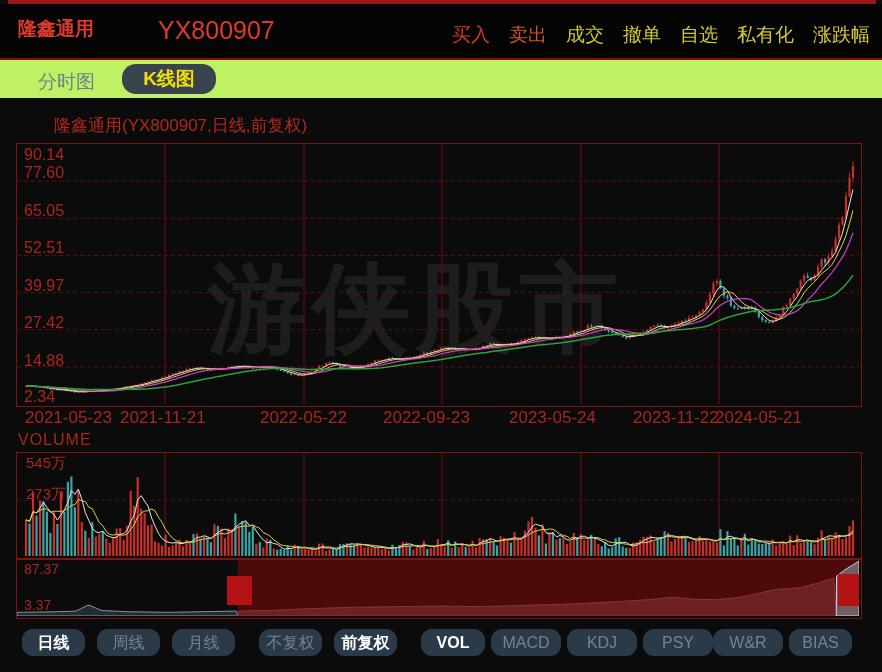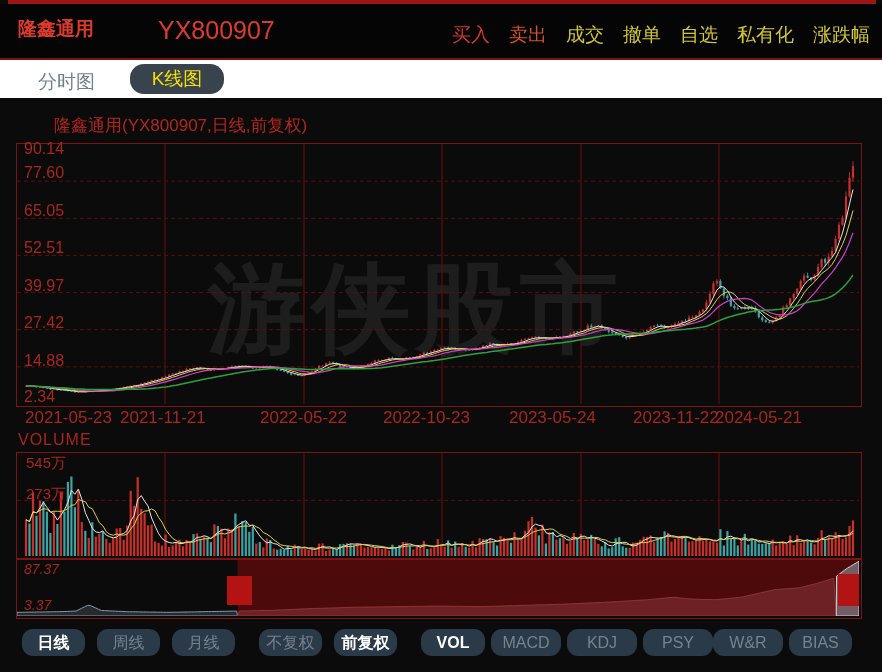--- a/index.html
+++ b/index.html
@@ -8,37 +8,37 @@
   .top-strip{position:absolute;left:8px;top:0;width:868px;height:4px;background:#9d1414;}
   
   .header{position:absolute;left:0;top:4px;width:882px;height:54px;background:#050505;}
   .stock-name{position:absolute;left:18px;top:12px;font-size:19px;font-weight:bold;color:#dd3b2d;}
   .stock-code{position:absolute;left:158px;top:12px;font-size:25px;color:#dd3b2d;}
   .menu{position:absolute;right:12px;top:18px;display:flex;gap:19px;font-size:19px;}
   .menu span{cursor:pointer;white-space:nowrap;}
   .m-red{color:#d23a2c;} .m-orange{color:#d1512c;} .m-yellow{color:#d2c736;}
   .divider{position:absolute;left:0;top:58px;width:882px;height:2px;background:#7c1212;}
   
-  .tabbar{position:absolute;left:0;top:60px;width:882px;height:38px;background:#ffffff;}
+  .tabbar{position:absolute;left:0;top:60px;width:882px;height:38px;background:#bef264;}
   .tab-time{position:absolute;left:38px;top:9px;font-size:19px;color:#72808c;cursor:pointer;}
-  .tab-kline{position:absolute;left:130px;top:4px;width:94px;height:30px;background:#39434e;
-             border-radius:14px;color:#f2df05;font-weight:normal;font-size:19px;text-align:center;
+  .tab-kline{position:absolute;left:122px;top:4px;width:94px;height:30px;background:#39434e;
+             border-radius:14px;color:#f2df05;font-weight:bold;font-size:19px;text-align:center;
              line-height:30px;cursor:pointer;}
   
   .chart-title{position:absolute;left:18px;top:114px;font-size:17px;color:#b1271e;padding-left:36px;}
   .panel{position:absolute;border:1px solid #7d1414;background:transparent;}
   .price-panel{left:16px;top:143px;width:844px;height:262px;}
   .vol-panel{left:16px;top:452px;width:844px;height:105px;}
   .nav-panel{left:16px;top:559px;width:844px;height:58px;}
   .ylab{position:absolute;font-size:16px;color:#a8261d;left:24px;}
   .xlabs{position:absolute;top:408px;left:0;width:882px;height:22px;font-size:17px;color:#a8261d;}
   .xlabs span{position:absolute;top:0;white-space:nowrap;}
   .vol-title{position:absolute;left:18px;top:431px;font-size:16px;color:#a8261d;letter-spacing:1px;}
   .vtick{position:absolute;font-size:15px;color:#a8261d;left:26px;}
-  .ntick{position:absolute;font-size:14px;color:#a8261d;left:24px;font-style:italic;}
+  .ntick{position:absolute;font-size:14px;color:#a8261d;left:24px;}
   .watermark{position:absolute;left:208px;top:244px;font-size:98px;font-weight:bold;
              color:#9a9a9a;opacity:0.13;letter-spacing:6px;white-space:nowrap;pointer-events:none;}
   
   .toolbar{position:absolute;left:22px;top:629px;display:flex;}
   .btn{height:27px;background:#2b3a49;border-radius:11px;color:#77828e;font-size:16px;
        text-align:center;line-height:27px;cursor:pointer;white-space:nowrap;}
   .btn.active{color:#ffffff;font-weight:bold;}
   svg{display:block;}
 </style>
 </head>
@@ -559,34 +559,34 @@
         <line x1="832.5" y1="28.3" x2="832.5" y2="53.5" stroke="#c8302a" stroke-width="0.9"></line>
         <rect x="831.4" y="33.7" width="2.2" height="18.7" fill="#c8302a"></rect>
         <line x1="836.0" y1="17.2" x2="836.0" y2="37.7" stroke="#c8302a" stroke-width="0.9"></line>
         <rect x="834.9" y="22.2" width="2.2" height="11.5" fill="#c8302a"></rect>
         <polyline points="9.0,241.9 12.5,242.1 16.0,242.1 19.5,242.4 23.0,242.6 26.4,243.0 29.9,243.6 33.4,244.1 36.9,244.6 40.4,245.3 43.9,245.7 47.4,245.9 50.9,246.4 54.4,246.6 57.9,247.2 61.3,247.7 64.8,247.8 68.3,247.9 71.8,247.6 75.3,247.4 78.8,247.2 82.3,246.9 85.8,246.7 89.3,246.3 92.7,245.9 96.2,245.5 99.7,244.9 103.2,244.5 106.7,244.0 110.2,243.3 113.7,242.7 117.2,242.0 120.7,241.5 124.2,240.8 127.6,240.0 131.1,239.1 134.6,238.0 138.1,237.0 141.6,236.2 145.1,235.1 148.6,234.2 152.1,232.9 155.6,231.5 159.0,230.4 162.5,229.1 166.0,228.2 169.5,227.1 173.0,225.9 176.5,225.2 180.0,224.3 183.5,224.2 187.0,224.2 190.5,224.5 193.9,225.2 197.4,225.3 200.9,225.4 204.4,225.1 207.9,224.6 211.4,224.2 214.9,223.5 218.4,223.2 221.9,222.6 225.3,222.3 228.8,222.3 232.3,222.4 235.8,223.1 239.3,223.3 242.8,223.7 246.3,223.4 249.8,222.9 253.3,223.0 256.8,223.0 260.2,223.9 263.7,225.0 267.2,225.9 270.7,227.3 274.2,228.5 277.7,229.5 281.2,230.5 284.7,231.1 288.2,230.8 291.6,230.2 295.1,229.1 298.6,227.5 302.1,225.5 305.6,223.9 309.1,221.9 312.6,220.3 316.1,219.6 319.6,219.4 323.1,220.2 326.5,221.4 330.0,222.3 333.5,223.1 337.0,223.7 340.5,223.6 344.0,223.4 347.5,222.8 351.0,221.6 354.5,220.7 357.9,219.4 361.4,218.0 364.9,217.0 368.4,216.1 371.9,215.4 375.4,214.9 378.9,214.8 382.4,214.7 385.9,215.0 389.4,214.8 392.8,214.6 396.3,213.9 399.8,213.2 403.3,212.5 406.8,211.1 410.3,210.3 413.8,209.1 417.3,208.0 420.8,207.3 424.2,205.8 427.7,204.8 431.2,204.6 434.7,204.1 438.2,204.5 441.7,205.0 445.2,204.9 448.7,205.5 452.2,205.6 455.6,205.5 459.1,205.4 462.6,204.7 466.1,203.6 469.6,202.8 473.1,201.5 476.6,200.6 480.1,200.7 483.6,200.5 487.1,200.8 490.5,200.7 494.0,200.2 497.5,199.9 501.0,199.4 504.5,198.5 508.0,197.3 511.5,195.8 515.0,194.8 518.5,194.0 521.9,193.9 525.4,193.7 528.9,193.8 532.4,194.1 535.9,194.1 539.4,193.9 542.9,193.5 546.4,193.2 549.9,192.6 553.4,191.8 556.8,190.5 560.3,189.2 563.8,187.9 567.3,186.9 570.8,185.5 574.3,184.4 577.8,183.3 581.3,182.2 584.8,182.7 588.2,183.4 591.7,184.7 595.2,186.6 598.7,188.3 602.2,189.6 605.7,190.8 609.2,192.2 612.7,192.6 616.2,192.5 619.7,191.8 623.1,190.6 626.6,189.6 630.1,188.3 633.6,186.5 637.1,184.6 640.6,183.0 644.1,182.0 647.6,182.3 651.1,182.7 654.5,182.6 658.0,182.0 661.5,180.7 665.0,179.1 668.5,178.1 672.0,176.5 675.5,175.1 679.0,173.7 682.5,171.5 686.0,169.4 689.4,165.7 692.9,160.4 696.4,153.3 699.9,146.1 703.4,142.6 706.9,143.1 710.4,146.7 713.9,153.0 717.4,158.0 720.8,161.3 724.3,163.7 727.8,164.1 731.3,164.0 734.8,163.8 738.3,164.8 741.8,167.2 745.3,170.3 748.8,173.7 752.3,176.5 755.7,177.3 759.2,176.6 762.7,175.0 766.2,171.1 769.7,167.3 773.2,162.5 776.7,157.2 780.2,152.6 783.7,146.4 787.1,140.8 790.6,136.7 794.1,134.5 797.6,133.1 801.1,130.9 804.6,126.2 808.1,122.0 811.6,117.3 815.1,113.3 818.6,108.3 822.0,98.8 825.5,89.1 829.0,75.4 832.5,60.1 836.0,45.4" fill="none" stroke="#e6e6e6" stroke-width="1"></polyline>
         <polyline points="9.0,241.9 12.5,242.1 16.0,242.1 19.5,242.4 23.0,242.5 26.4,242.7 29.9,242.9 33.4,243.4 36.9,243.8 40.4,244.4 43.9,244.8 47.4,245.3 50.9,245.7 54.4,246.2 57.9,246.6 61.3,247.0 64.8,247.2 68.3,247.4 71.8,247.5 75.3,247.6 78.8,247.5 82.3,247.3 85.8,247.0 89.3,246.7 92.7,246.4 96.2,246.1 99.7,245.6 103.2,245.2 106.7,244.7 110.2,244.1 113.7,243.6 117.2,243.0 120.7,242.4 124.2,241.7 127.6,241.0 131.1,240.2 134.6,239.3 138.1,238.5 141.6,237.6 145.1,236.6 148.6,235.6 152.1,234.5 155.6,233.3 159.0,232.3 162.5,231.1 166.0,229.9 169.5,228.7 173.0,227.5 176.5,226.7 180.0,225.8 183.5,225.2 187.0,224.7 190.5,224.6 193.9,224.8 197.4,224.8 200.9,224.9 204.4,225.0 207.9,225.0 211.4,224.8 214.9,224.3 218.4,223.8 221.9,223.4 225.3,223.0 228.8,222.7 232.3,222.6 235.8,222.8 239.3,222.9 242.8,223.0 246.3,223.1 249.8,223.1 253.3,223.3 256.8,223.3 260.2,223.5 263.7,224.0 267.2,224.6 270.7,225.6 274.2,226.8 277.7,227.7 281.2,228.9 284.7,229.7 288.2,230.1 291.6,230.2 295.1,229.9 298.6,229.1 302.1,227.8 305.6,226.4 309.1,224.7 312.6,223.1 316.1,221.8 319.6,220.8 323.1,220.5 326.5,220.7 330.0,220.9 333.5,221.5 337.0,222.5 340.5,223.0 344.0,223.1 347.5,223.0 351.0,222.6 354.5,222.1 357.9,221.0 361.4,219.8 364.9,218.8 368.4,217.9 371.9,216.8 375.4,216.0 378.9,215.4 382.4,215.2 385.9,215.1 389.4,214.7 392.8,214.5 396.3,214.4 399.8,214.1 403.3,213.4 406.8,212.4 410.3,211.7 413.8,210.9 417.3,209.7 420.8,208.6 424.2,207.4 427.7,206.5 431.2,205.9 434.7,205.1 438.2,204.8 441.7,204.7 445.2,204.6 448.7,204.9 452.2,205.3 455.6,205.3 459.1,205.3 462.6,205.0 466.1,204.5 469.6,204.0 473.1,203.0 476.6,202.2 480.1,201.7 483.6,201.3 487.1,200.8 490.5,200.5 494.0,200.3 497.5,200.4 501.0,200.1 504.5,199.3 508.0,198.4 511.5,197.6 515.0,196.7 518.5,195.7 521.9,194.9 525.4,194.3 528.9,194.1 532.4,193.9 535.9,193.9 539.4,193.8 542.9,193.8 546.4,193.5 549.9,193.3 553.4,192.7 556.8,191.7 560.3,190.7 563.8,189.9 567.3,188.9 570.8,187.3 574.3,186.1 577.8,185.0 581.3,184.2 584.8,183.6 588.2,183.5 591.7,183.7 595.2,184.8 598.7,185.8 602.2,187.1 605.7,188.7 609.2,190.2 612.7,191.1 616.2,191.5 619.7,191.7 623.1,191.5 626.6,191.1 630.1,190.1 633.6,188.5 637.1,186.9 640.6,185.6 644.1,184.4 647.6,183.7 651.1,183.0 654.5,182.3 658.0,181.9 661.5,181.5 665.0,180.8 668.5,180.1 672.0,178.6 675.5,177.2 679.0,175.7 682.5,174.0 686.0,172.1 689.4,169.5 692.9,165.7 696.4,160.8 699.9,155.6 703.4,151.7 706.9,149.4 710.4,147.8 713.9,148.3 717.4,150.3 720.8,154.0 724.3,157.8 727.8,160.6 731.3,162.3 734.8,163.8 738.3,164.6 741.8,165.9 745.3,167.4 748.8,169.5 752.3,171.7 755.7,173.5 759.2,174.8 762.7,175.3 766.2,173.9 769.7,171.8 773.2,168.4 776.7,164.3 780.2,159.7 783.7,154.5 787.1,148.8 790.6,144.6 794.1,141.0 797.6,137.7 801.1,133.8 804.6,129.6 808.1,127.0 811.6,124.3 815.1,120.4 818.6,114.6 822.0,107.4 825.5,100.4 829.0,91.4 832.5,79.3 836.0,66.4" fill="none" stroke="#ddd24a" stroke-width="1"></polyline>
         <polyline points="9.0,241.9 12.5,242.1 16.0,242.1 19.5,242.4 23.0,242.5 26.4,242.7 29.9,242.9 33.4,243.2 36.9,243.4 40.4,243.7 43.9,243.9 47.4,244.1 50.9,244.5 54.4,244.9 57.9,245.5 61.3,245.9 64.8,246.3 68.3,246.6 71.8,246.8 75.3,247.0 78.8,247.1 82.3,247.1 85.8,247.2 89.3,247.1 92.7,247.0 96.2,246.8 99.7,246.4 103.2,246.1 106.7,245.7 110.2,245.2 113.7,244.8 117.2,244.3 120.7,243.8 124.2,243.2 127.6,242.5 131.1,241.9 134.6,241.1 138.1,240.4 141.6,239.6 145.1,238.7 148.6,237.9 152.1,236.9 155.6,235.9 159.0,234.9 162.5,233.7 166.0,232.7 169.5,231.6 173.0,230.5 176.5,229.5 180.0,228.5 183.5,227.6 187.0,226.8 190.5,226.3 193.9,225.9 197.4,225.5 200.9,225.2 204.4,224.9 207.9,224.7 211.4,224.6 214.9,224.4 218.4,224.3 221.9,224.1 225.3,223.9 228.8,223.8 232.3,223.6 235.8,223.4 239.3,223.3 242.8,223.2 246.3,223.0 249.8,222.8 253.3,222.9 256.8,223.0 260.2,223.2 263.7,223.6 267.2,224.1 270.7,224.7 274.2,225.3 277.7,225.8 281.2,226.5 284.7,227.1 288.2,227.7 291.6,228.2 295.1,228.5 298.6,228.6 302.1,228.3 305.6,227.9 309.1,227.2 312.6,226.3 316.1,225.3 319.6,224.5 323.1,223.7 326.5,223.1 330.0,222.5 333.5,222.1 337.0,221.9 340.5,221.8 344.0,221.8 347.5,221.8 351.0,221.8 354.5,221.9 357.9,221.7 361.4,221.3 364.9,220.8 368.4,220.1 371.9,219.4 375.4,218.6 378.9,217.8 382.4,217.2 385.9,216.6 389.4,215.9 392.8,215.4 396.3,214.9 399.8,214.6 403.3,214.1 406.8,213.5 410.3,213.0 413.8,212.5 417.3,211.8 420.8,211.0 424.2,210.0 427.7,209.0 431.2,208.4 434.7,207.5 438.2,206.9 441.7,206.3 445.2,205.8 448.7,205.6 452.2,205.3 455.6,205.1 459.1,204.9 462.6,204.8 466.1,204.6 469.6,204.4 473.1,203.9 476.6,203.6 480.1,203.3 483.6,202.9 487.1,202.5 490.5,202.0 494.0,201.5 497.5,201.1 501.0,200.6 504.5,199.9 508.0,199.4 511.5,198.8 515.0,198.3 518.5,197.7 521.9,197.1 525.4,196.5 528.9,196.0 532.4,195.5 535.9,195.1 539.4,194.5 542.9,194.1 546.4,193.8 549.9,193.5 553.4,193.1 556.8,192.6 560.3,192.2 563.8,191.5 567.3,190.9 570.8,189.8 574.3,188.9 577.8,187.9 581.3,187.0 584.8,186.2 588.2,185.7 591.7,185.3 595.2,185.2 598.7,185.5 602.2,185.8 605.7,186.3 609.2,187.0 612.7,187.9 616.2,188.5 619.7,189.1 623.1,189.8 626.6,190.2 630.1,190.1 633.6,189.7 637.1,189.1 640.6,188.4 644.1,187.6 647.6,186.9 651.1,185.9 654.5,185.0 658.0,184.1 661.5,183.2 665.0,182.1 668.5,181.2 672.0,180.2 675.5,179.4 679.0,178.5 682.5,177.4 686.0,176.0 689.4,173.8 692.9,171.1 696.4,167.6 699.9,164.0 703.4,161.2 706.9,159.1 710.4,157.2 713.9,156.2 717.4,155.4 720.8,154.9 724.3,154.6 727.8,154.4 731.3,154.9 734.8,156.0 738.3,158.4 741.8,161.4 745.3,164.1 748.8,166.3 752.3,168.3 755.7,169.5 759.2,170.3 762.7,170.8 766.2,170.8 769.7,170.6 773.2,169.8 776.7,168.6 780.2,166.7 783.7,163.7 787.1,160.0 790.6,156.3 794.1,152.7 797.6,148.9 801.1,144.7 804.6,140.0 808.1,136.3 811.6,132.3 815.1,128.3 818.6,123.7 822.0,118.4 825.5,113.1 829.0,106.5 832.5,98.2 836.0,88.7" fill="none" stroke="#cf3fcf" stroke-width="1.2"></polyline>
         <polyline points="9.0,241.9 12.5,242.1 16.0,242.1 19.5,242.4 23.0,242.5 26.4,242.7 29.9,242.9 33.4,243.2 36.9,243.4 40.4,243.7 43.9,243.9 47.4,244.1 50.9,244.3 54.4,244.5 57.9,244.8 61.3,245.0 64.8,245.1 68.3,245.3 71.8,245.4 75.3,245.5 78.8,245.5 82.3,245.6 85.8,245.6 89.3,245.6 92.7,245.6 96.2,245.6 99.7,245.5 103.2,245.5 106.7,245.4 110.2,245.3 113.7,245.3 117.2,245.2 120.7,245.2 124.2,245.1 127.6,244.9 131.1,244.7 134.6,244.4 138.1,244.1 141.6,243.8 145.1,243.3 148.6,242.9 152.1,242.4 155.6,241.8 159.0,241.2 162.5,240.5 166.0,239.8 169.5,239.0 173.0,238.3 176.5,237.5 180.0,236.7 183.5,236.0 187.0,235.2 190.5,234.5 193.9,233.9 197.4,233.2 200.9,232.6 204.4,231.9 207.9,231.2 211.4,230.6 214.9,229.9 218.4,229.3 221.9,228.7 225.3,228.0 228.8,227.5 232.3,227.0 235.8,226.5 239.3,226.1 242.8,225.7 246.3,225.3 249.8,224.9 253.3,224.6 256.8,224.4 260.2,224.2 263.7,224.2 267.2,224.2 270.7,224.2 274.2,224.4 277.7,224.6 281.2,224.9 284.7,225.1 288.2,225.3 291.6,225.4 295.1,225.5 298.6,225.4 302.1,225.3 305.6,225.2 309.1,225.1 312.6,224.9 316.1,224.7 319.6,224.7 323.1,224.7 326.5,224.7 330.0,224.7 333.5,224.8 337.0,224.8 340.5,224.8 344.0,224.7 347.5,224.7 351.0,224.6 354.5,224.5 357.9,224.3 361.4,224.0 364.9,223.7 368.4,223.3 371.9,222.8 375.4,222.3 378.9,221.8 382.4,221.3 385.9,220.8 389.4,220.2 392.8,219.7 396.3,219.2 399.8,218.7 403.3,218.2 406.8,217.7 410.3,217.4 413.8,217.0 417.3,216.6 420.8,216.1 424.2,215.5 427.7,214.9 431.2,214.3 434.7,213.7 438.2,213.1 441.7,212.4 445.2,211.8 448.7,211.3 452.2,210.8 455.6,210.3 459.1,209.8 462.6,209.3 466.1,208.8 469.6,208.4 473.1,207.8 476.6,207.3 480.1,206.9 483.6,206.5 487.1,206.0 490.5,205.4 494.0,205.0 497.5,204.5 501.0,204.0 504.5,203.5 508.0,203.0 511.5,202.5 515.0,201.9 518.5,201.5 521.9,201.1 525.4,200.7 528.9,200.4 532.4,200.0 535.9,199.7 539.4,199.3 542.9,198.9 546.4,198.5 549.9,198.0 553.4,197.5 556.8,196.9 560.3,196.3 563.8,195.7 567.3,195.1 570.8,194.5 574.3,193.9 577.8,193.3 581.3,192.7 584.8,192.1 588.2,191.6 591.7,191.2 595.2,190.8 598.7,190.5 602.2,190.2 605.7,190.0 609.2,190.0 612.7,189.9 616.2,189.7 619.7,189.6 623.1,189.5 626.6,189.3 630.1,189.0 633.6,188.6 637.1,188.2 640.6,187.8 644.1,187.4 647.6,187.1 651.1,186.8 654.5,186.5 658.0,186.1 661.5,185.8 665.0,185.5 668.5,185.2 672.0,184.7 675.5,184.5 679.0,184.1 682.5,183.6 686.0,183.0 689.4,182.2 692.9,181.0 696.4,179.4 699.9,177.6 703.4,176.1 706.9,174.8 710.4,173.5 713.9,172.4 717.4,171.5 720.8,170.6 724.3,169.7 727.8,168.9 731.3,168.1 734.8,167.4 738.3,166.8 741.8,166.6 745.3,166.4 748.8,166.3 752.3,166.1 755.7,165.9 759.2,165.6 762.7,165.3 766.2,164.8 769.7,164.3 773.2,163.5 776.7,162.7 780.2,161.8 783.7,160.6 787.1,159.4 790.6,158.4 794.1,157.6 797.6,157.0 801.1,156.4 804.6,155.7 808.1,154.9 811.6,153.6 815.1,152.0 818.6,149.8 822.0,147.0 825.5,143.9 829.0,140.2 832.5,135.9 836.0,131.2" fill="none" stroke="#2ba33a" stroke-width="1.5"></polyline>
       </svg>
   </div>
-  <span class="ylab" style="top:140px">90.14</span>
+  <span class="ylab" style="top:146px">90.14</span>
   <span class="ylab" style="top:164px">77.60</span>
   <span class="ylab" style="top:202px">65.05</span>
   <span class="ylab" style="top:239px">52.51</span>
   <span class="ylab" style="top:277px">39.97</span>
   <span class="ylab" style="top:314px">27.42</span>
   <span class="ylab" style="top:352px">14.88</span>
   <span class="ylab" style="top:388px">2.34</span>
 
   <div class="xlabs">
     <span style="left:25px">2021-05-23</span>
     <span style="left:120px">2021-11-21</span>
     <span style="left:260px">2022-05-22</span>
-    <span style="left:383px">2022-10-23</span>
+    <span style="left:383px">2022-09-23</span>
     <span style="left:509px">2023-05-24</span>
     <span style="left:633px">2023-11-22</span>
     <span style="left:715px">2024-05-21</span>
   </div>
 
   <div class="vol-title">VOLUME</div>
 
   <div class="panel vol-panel">
     <svg id="vol-svg" width="842" height="103" viewBox="0 0 842 103">
         <line x1="148.0" y1="0" x2="148.0" y2="103" stroke="#5f0e0e" stroke-width="1.2"></line>

